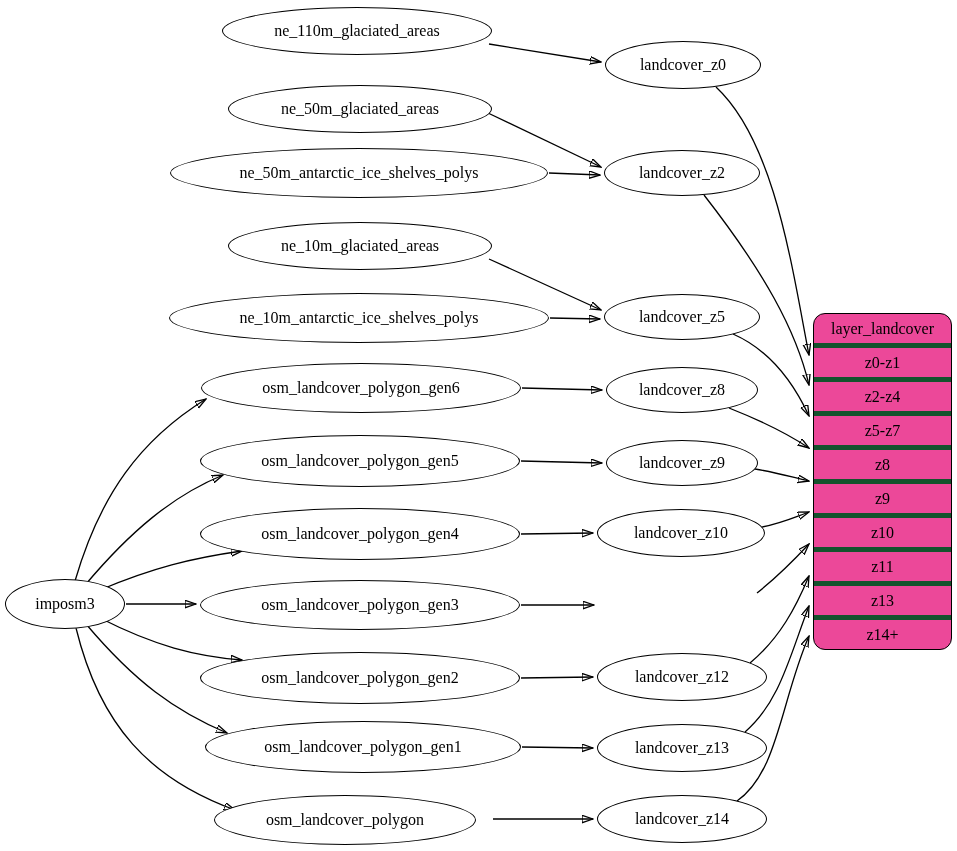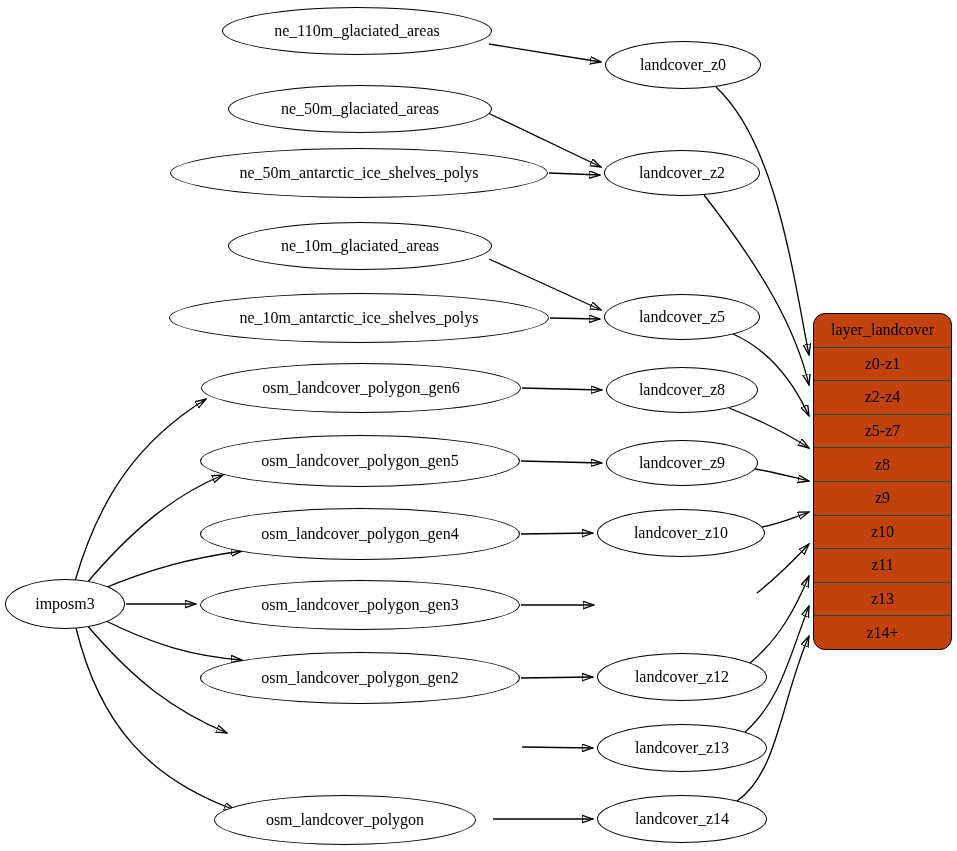--- a/index.html
+++ b/index.html
@@ -20,32 +20,32 @@
     background:#fff;
     display:flex;align-items:center;justify-content:center;
     font-size:16px;color:#000;
     white-space:nowrap;
     z-index:2;
   }
   .record{
     position:absolute;
     left:813px;top:313px;width:139px;height:337px;
     box-sizing:border-box;
-    background:#c2410c;
+    background:#ec4899;
     border:1.4px solid #000;
     border-radius:12px;
     display:flex;flex-direction:column;
     font-size:16px;color:#000;
     overflow:hidden;
     z-index:2;
   }
   .record > div{
     flex:1;
     display:flex;align-items:center;justify-content:center;
-    border-top:1px solid #14532d;
+    border-top:5px solid #14532d;
   }
   .record > div:first-child{border-top:none;}
 </style>
 </head>
 <body>
 
 <div id="canvas">
 
   <svg id="edges" viewBox="0 0 957 851">
     <defs>
@@ -111,20 +111,23 @@
     </div>
   <div class="node" style="left:200px;top:508px;width:320px;height:52px">
       <span>osm_landcover_polygon_gen4</span>
     </div>
   <div class="node" style="left:200px;top:580px;width:320px;height:50px">
       <span>osm_landcover_polygon_gen3</span>
     </div>
   <div class="node" style="left:200px;top:652px;width:320px;height:52px">
       <span>osm_landcover_polygon_gen2</span>
     </div>
+  <div class="node" style="left:205px;top:721px;width:316px;height:52px">
+      <span>osm_landcover_polygon_gen1</span>
+    </div>
   <div class="node" style="left:214px;top:795px;width:262px;height:50px">
       <span>osm_landcover_polygon</span>
     </div>
   <div class="node" style="left:5px;top:579px;width:120px;height:50px">
       <span>imposm3</span>
     </div>
 
   <div class="node" style="left:605px;top:41px;width:156px;height:48px">
       <span>landcover_z0</span>
     </div>

